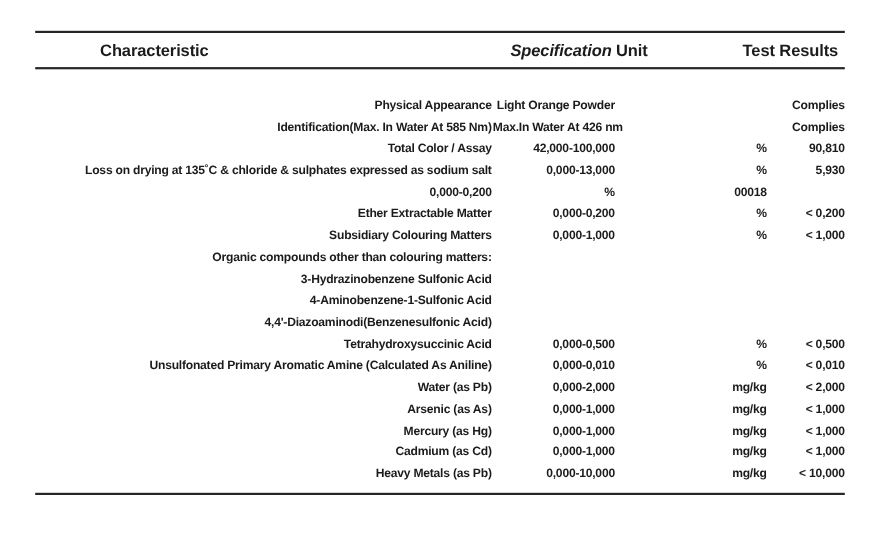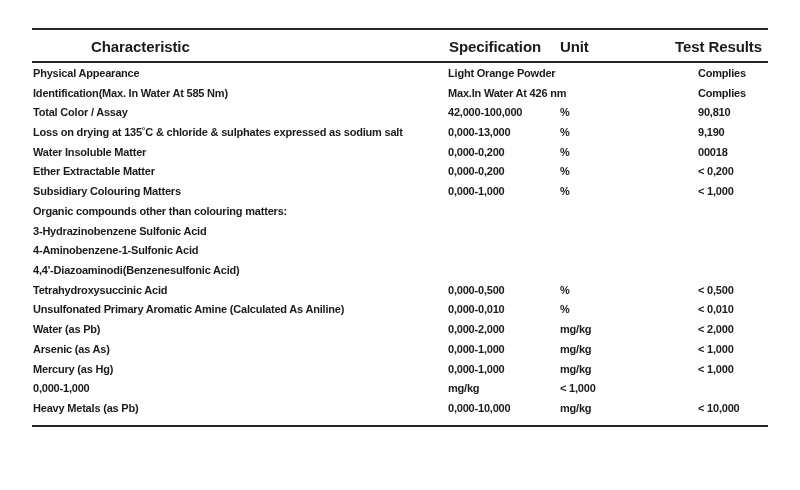--- a/index.html
+++ b/index.html
@@ -13,42 +13,43 @@
     height: 490px;
     font-family: "Liberation Sans", sans-serif;
     color: #1b1b1b;
     overflow: hidden;
   }
   .sheet {
     position: absolute;
     left: 32px;
     top: 28px;
     width: 736px;
+    text-align: right;
   }
   .thead {
     position: relative;
     height: 31px;
     border-top: 2px solid #262626;
     border-bottom: 2px solid #262626;
     font-size: 15px;
     font-weight: 700;
     letter-spacing: -0.1px;
   }
   .h {
     position: absolute;
     top: 50%;
     transform: translateY(-50%);
     white-space: nowrap;
   }
   .h1 { left: 59px; }
-  .h2 { left: 417px; }
+  .h2 { left: 432px; font-style: italic; }
   .h3 { left: 528px; }
   .h4 { right: 6px; }
   .tbody {
-    padding-top: 0;
+    padding-top: 23px;
     padding-bottom: 7px;
     border-bottom: 2px solid #262626;
   }
   .row {
     display: grid;
     grid-template-columns: 415px 112px 138px 71px;
     height: 19.72px;
     align-items: center;
     font-size: 11px;
     font-weight: 700;
@@ -86,24 +87,23 @@
       <div class="row">
         <div class="cell">Total Color / Assay</div>
         <div class="cell">42,000-100,000</div>
         <div class="cell">%</div>
         <div class="cell">90,810</div>
       </div>
       <div class="row">
         <div class="cell">Loss on drying at 135˚C &amp; chloride &amp; sulphates expressed as sodium salt</div>
         <div class="cell">0,000-13,000</div>
         <div class="cell">%</div>
-        <div class="cell">9,190</div>
+        <div class="cell">5,930</div>
       </div>
       <div class="row">
-        <div class="cell">Water Insoluble Matter</div>
         <div class="cell">0,000-0,200</div>
         <div class="cell">%</div>
         <div class="cell">00018</div>
       </div>
       <div class="row">
         <div class="cell">Ether Extractable Matter</div>
         <div class="cell">0,000-0,200</div>
         <div class="cell">%</div>
         <div class="cell">&lt; 0,200</div>
       </div>
@@ -161,20 +161,21 @@
         <div class="cell">mg/kg</div>
         <div class="cell">&lt; 1,000</div>
       </div>
       <div class="row">
         <div class="cell">Mercury (as Hg)</div>
         <div class="cell">0,000-1,000</div>
         <div class="cell">mg/kg</div>
         <div class="cell">&lt; 1,000</div>
       </div>
       <div class="row">
+        <div class="cell">Cadmium (as Cd)</div>
         <div class="cell">0,000-1,000</div>
         <div class="cell">mg/kg</div>
         <div class="cell">&lt; 1,000</div>
       </div>
       <div class="row">
         <div class="cell">Heavy Metals (as Pb)</div>
         <div class="cell">0,000-10,000</div>
         <div class="cell">mg/kg</div>
         <div class="cell">&lt; 10,000</div>
       </div>

